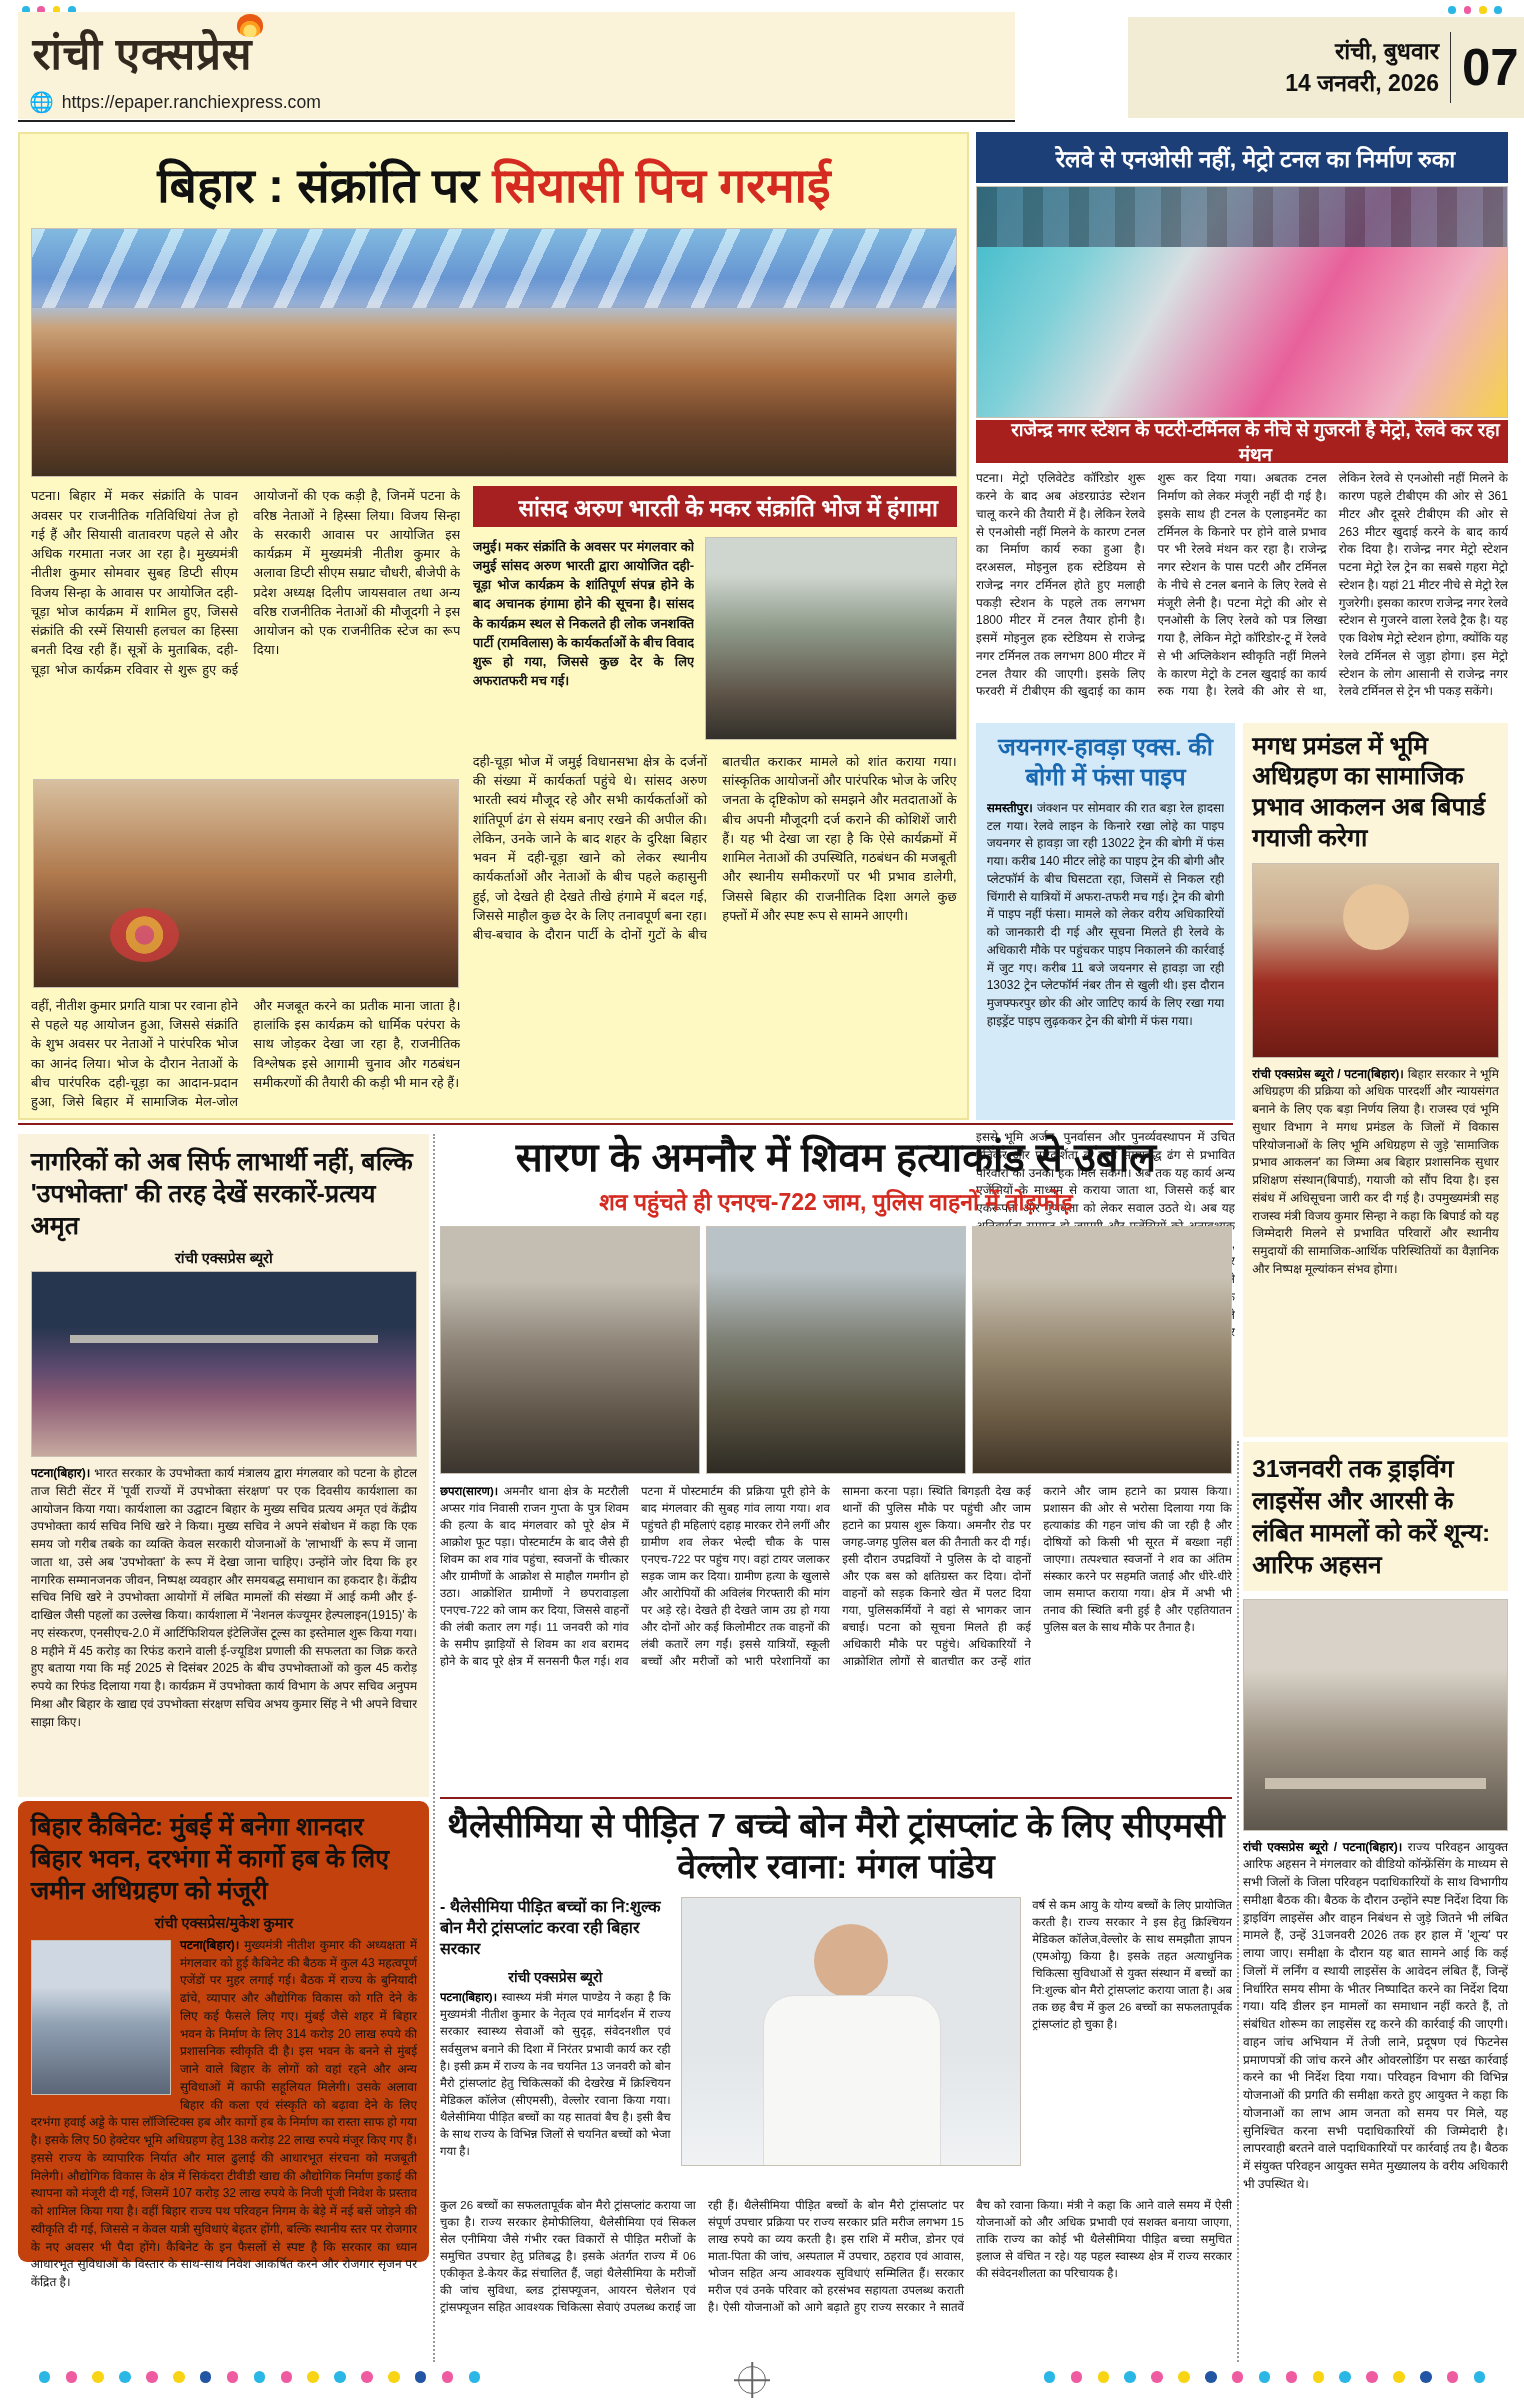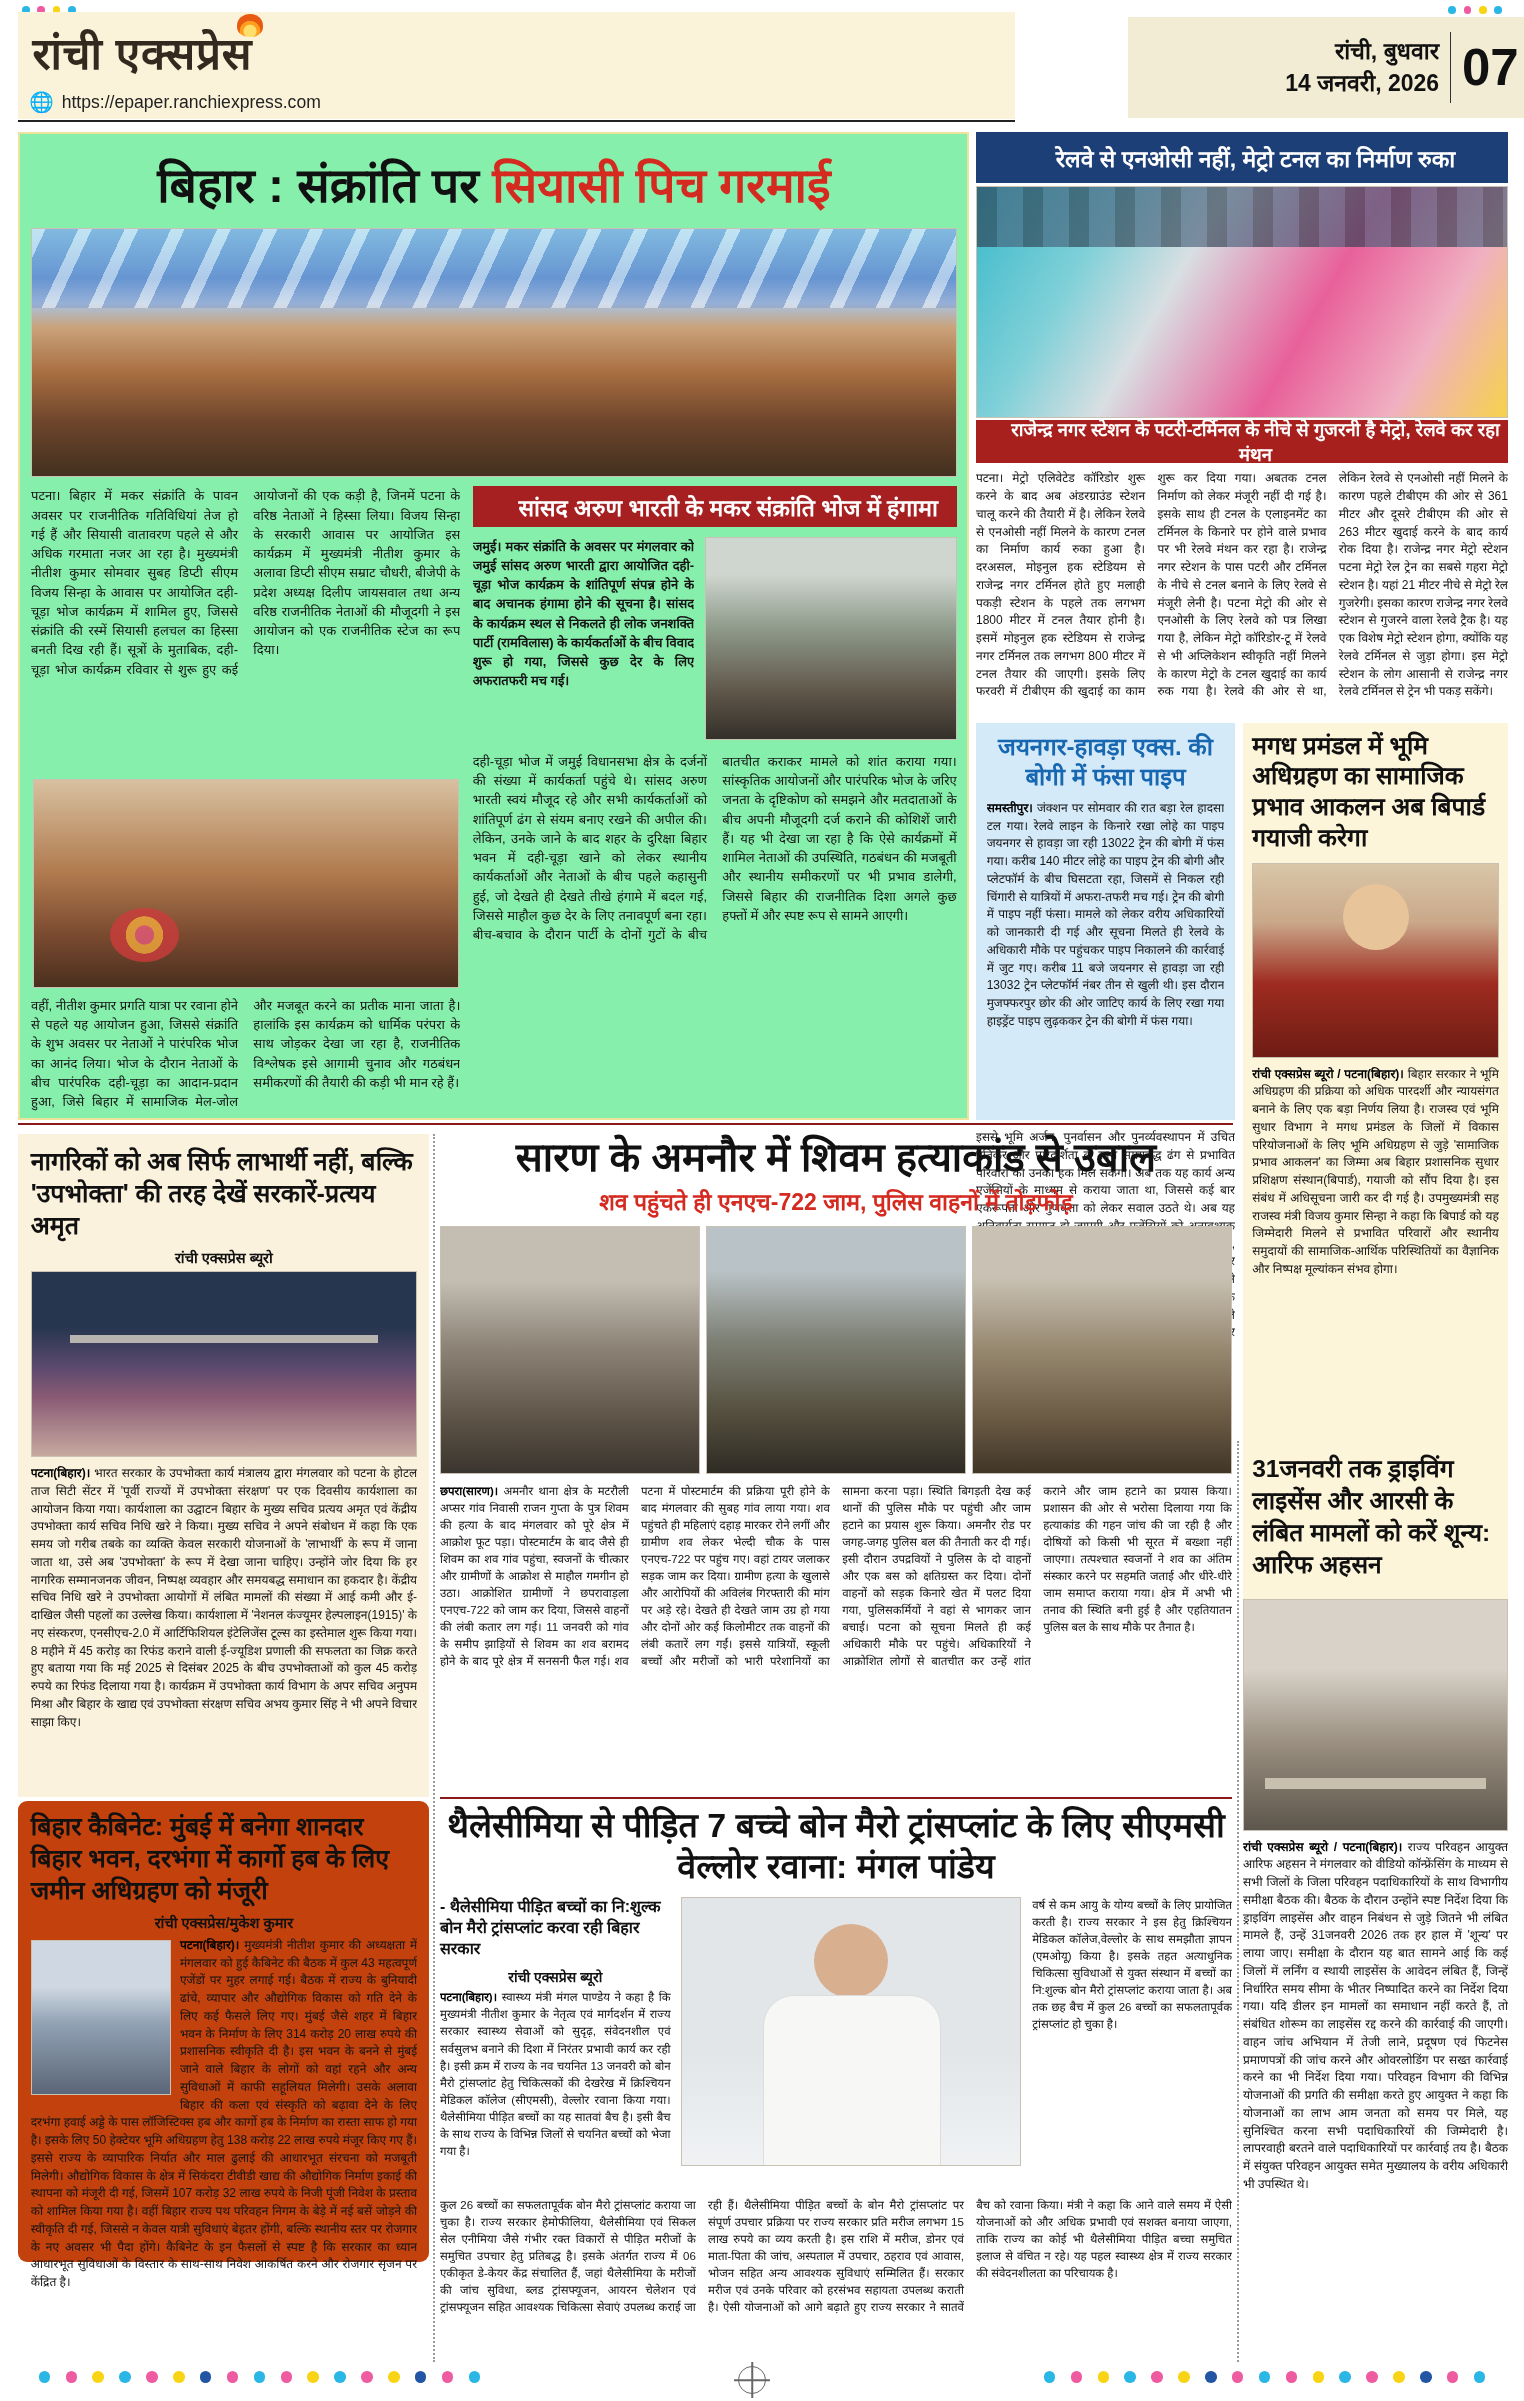--- a/index.html
+++ b/index.html
@@ -56,21 +56,21 @@
 
   <div class="abs datepanel" style="left:1128px;top:17px;width:380px;height:101px;">
     <div class="datelines">
       <div>रांची, बुधवार</div>
       <div>14 जनवरी, 2026</div>
     </div>
     <div class="pgsep"></div>
     <div class="pgno">07</div>
   </div>
 
-  <div class="abs" style="left:18.4px;top:132px;width:951px;height:988px;background:#86efac;border:2.3px solid #eee39a;box-sizing:border-box;">
+  <div class="abs" style="left:18.4px;top:132px;width:951px;height:988px;background:#fef9c3;border:2.3px solid #eee39a;box-sizing:border-box;">
     <div style="text-align:center;font-size:48px;font-weight:800;padding:17px 7.7px 12.3px;white-space:nowrap;overflow:hidden;">
       <span>बिहार : संक्रांति पर </span><span class="red">सियासी पिच गरमाई</span>
     </div>
     <div class="photo" style="margin:0 10.7px;height:247px;background:linear-gradient(180deg,#8ecfeb 0%,#6b9fd8 20%,#a9c2df 30%,#caa27a 40%,#a96f42 58%,#6e452b 78%,#42301f 100%);">
       <div style="position:absolute;left:0;top:0;right:0;height:32%;background:repeating-linear-gradient(115deg,rgba(255,255,255,.45) 0 12.3px,rgba(90,120,190,.25) 12.3px 42px);"></div>
     </div>
 
     <div style="display:flex;gap:12.3px;padding:9.2px 10.7px 0;">
 
       <div style="width:47%;">
@@ -103,21 +103,21 @@
 
   <div class="abs" style="left:976px;top:723px;width:259px;height:397px;background:#d5eaf8;box-sizing:border-box;padding:9.2px 10.7px;">
     <div style="color:#1767b1;font-size:24px;font-weight:800;text-align:center;line-height:1.25;">जयनगर-हावड़ा  एक्स. की बोगी में फंसा पाइप</div>
     <div class="bodytxt" style="font-size:12px;margin-top:7.7px;height:299px;">
       <b class="dl">समस्तीपुर।</b><span> जंक्शन पर सोमवार की रात बड़ा रेल हादसा टल गया। रेलवे लाइन के किनारे रखा लोहे का पाइप जयनगर से हावड़ा जा रही 13022 ट्रेन की बोगी में फंस गया। करीब 140 मीटर लोहे का पाइप ट्रेन की बोगी और प्लेटफॉर्म के बीच घिसटता रहा, जिसमें से निकल रही चिंगारी से यात्रियों में अफरा-तफरी मच गई। ट्रेन की बोगी में पाइप नहीं फंसा। मामले को लेकर वरीय अधिकारियों को जानकारी दी गई और सूचना मिलते ही रेलवे के अधिकारी मौके पर पहुंचकर पाइप निकालने की कार्रवाई में जुट गए। करीब 11 बजे जयनगर से हावड़ा जा रही 13032 ट्रेन प्लेटफॉर्म नंबर तीन से खुली थी। इस दौरान मुजफ्फरपुर छोर की ओर जाटिए कार्य के लिए रखा गया हाइड्रेंट पाइप लुढ़ककर ट्रेन की बोगी में फंस गया।</span>
     </div>
   </div>
 
   <div class="abs bodytxt" style="left:976px;top:1129px;width:259px;height:305px;font-size:12px;">इससे भूमि अर्जन, पुनर्वासन और पुनर्व्यवस्थापन में उचित प्रतिकर और पारदर्शिता के साथ समयबद्ध ढंग से प्रभावित परिवारों को उनका हक मिल सकेगा। अब तक यह कार्य अन्य एजेंसियों के माध्यम से कराया जाता था, जिससे कई बार एकरूपता और गुणवत्ता को लेकर सवाल उठते थे। अब यह अनिवार्यता समाप्त हो जाएगी और एजेंसियों को अनावश्यक देरी नहीं होगी। इससे पहले एन.एन.मिश्रा संस्थान, ए.एन.सिन्हा संस्थान, चंद्रगुप्त प्रबंधन संस्थान, आदि और विकास प्रबंधन संस्थान ही यह कार्य कर रहे थे। अब विभाग ने जरूरी प्रक्रियाएं पूरी कर ली हैं। अधिकारियों का कहना है कि इस निर्णय से भूमि अधिग्रहण के दौरान प्रभावित होने वाले परिवारों की समस्याओं का बेहतर आकलन होगा और सरकार की पुनर्वासन नीतियां अधिक व्यावहारिक बन सकेंगी।</div>
 
-  <div class="abs" style="left:1243px;top:723px;width:265px;height:876px;background:#fdf5da;box-sizing:border-box;padding:7.7px 9.2px;">
+  <div class="abs" style="left:1243px;top:723px;width:265px;height:714px;background:#fdf5da;box-sizing:border-box;padding:7.7px 9.2px;">
     <div style="font-size:24.6px;font-weight:800;line-height:1.25;text-align:left;">मगध प्रमंडल में भूमि अधिग्रहण का सामाजिक प्रभाव आकलन अब बिपार्ड गयाजी करेगा</div>
     <div class="photo" style="height:193px;margin:9.2px 0 7.7px;background:linear-gradient(180deg,#d9c6a8 0%,#caa88a 30%,#9e2b20 62%,#6e1c14 100%);">
       <div style="position:absolute;left:50%;top:20px;width:66px;height:66px;margin-left:-33px;border-radius:50%;background:#e8c49a;"></div>
     </div>
     <div class="bodytxt" style="font-size:12px;height:384px;">
       <b class="dl">रांची एक्सप्रेस ब्यूरो / पटना(बिहार)।</b><span> बिहार सरकार ने भूमि अधिग्रहण की प्रक्रिया को अधिक पारदर्शी और न्यायसंगत बनाने के लिए एक बड़ा निर्णय लिया है। राजस्व एवं भूमि सुधार विभाग ने मगध प्रमंडल के जिलों में विकास परियोजनाओं के लिए भूमि अधिग्रहण से जुड़े 'सामाजिक प्रभाव आकलन' का जिम्मा अब बिहार प्रशासनिक सुधार प्रशिक्षण संस्थान(बिपार्ड), गयाजी को सौंप दिया है। इस संबंध में अधिसूचना जारी कर दी गई है। उपमुख्यमंत्री सह राजस्व मंत्री विजय कुमार सिन्हा ने कहा कि बिपार्ड को यह जिम्मेदारी मिलने से प्रभावित परिवारों और स्थानीय समुदायों की सामाजिक-आर्थिक परिस्थितियों का वैज्ञानिक और निष्पक्ष मूल्यांकन संभव होगा।</span>
     </div>
   </div>
 
   <div class="abs hrule" style="left:18.4px;top:1123px;width:1215px;"></div>

